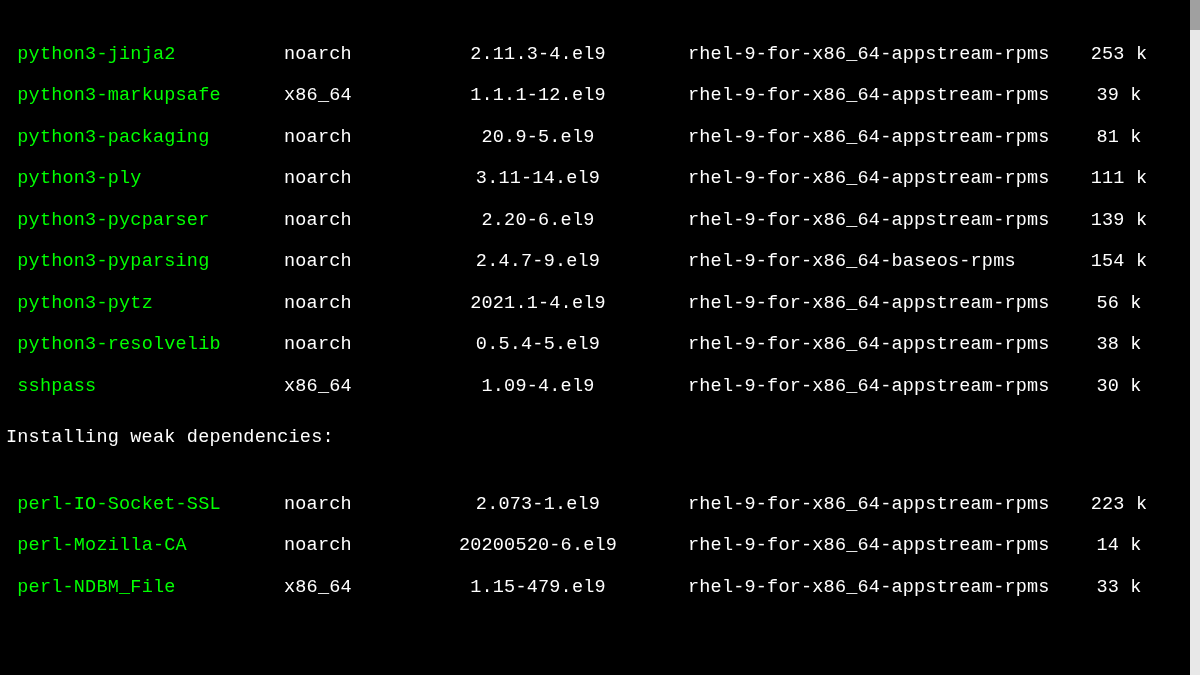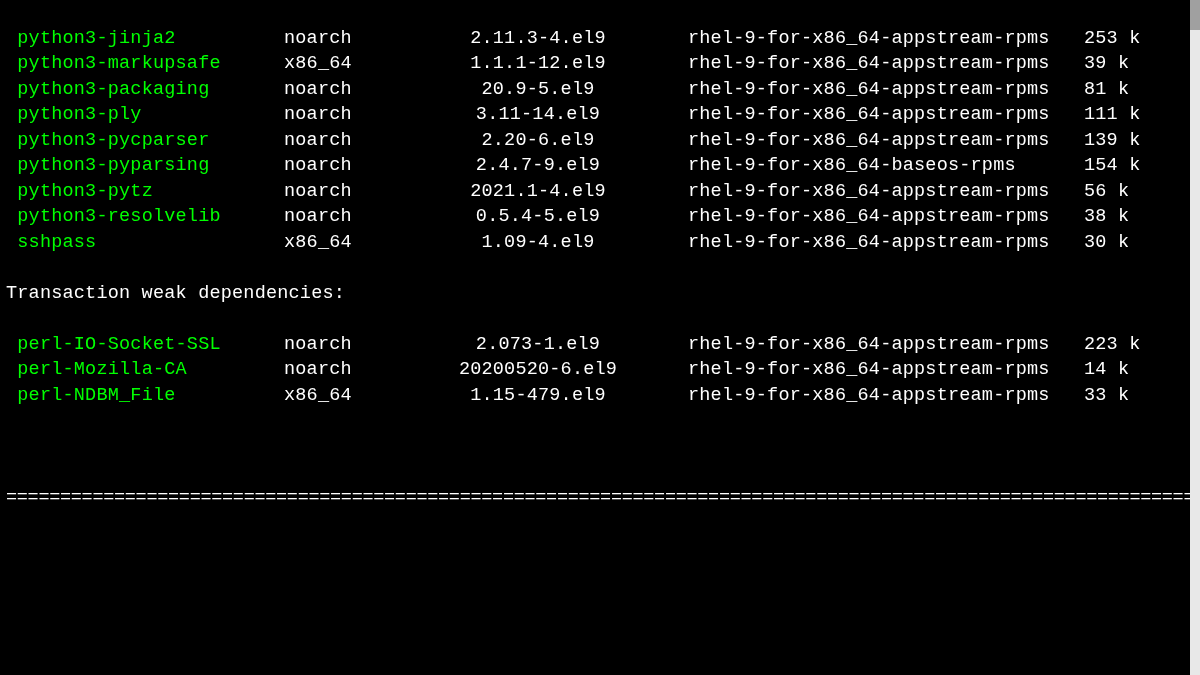--- a/index.html
+++ b/index.html
@@ -13,26 +13,26 @@
     height: 675px;
     overflow: hidden;
     position: relative;
     letter-spacing: 0.2px;
   }
   .terminal {
     padding: 0 6px;
     white-space: pre;
   }
   .pkg-name { color: #00ff00; }
-  .row { display: flex; }
+  .row { display: flex; margin-top: 16px; }
   .col-name { width: 278px; }
   .col-arch { width: 104px; }
   .col-version { width: 300px; text-align: center; }
   .col-repo { width: 396px; }
-  .col-size { width: 70px; text-align: left; }
+  .col-size { width: 70px; text-align: center; }
   .section-header { color: #fff; margin-left: -6px; padding-left: 6px;}
   .scrollbar {
     position: absolute;
     right: 0;
     top: 0;
     width: 10px;
     height: 675px;
     background: #e8e8e8;
   }
   .scrollbar-thumb {
@@ -43,21 +43,21 @@
     height: 30px;
     background: #a0a0a0;
   }
   .divider { letter-spacing: -0.3px; overflow: hidden; margin-left:-6px; padding-left:6px;}
 </style>
 </head>
 <body>
 
 <div class="terminal">
 <div id="pkg-list"><div class="row"><span class="col-name"> <span class="pkg-name">python3-jinja2</span></span><span class="col-arch">noarch</span><span class="col-version">2.11.3-4.el9</span><span class="col-repo">rhel-9-for-x86_64-appstream-rpms</span><span class="col-size">253 k</span></div><div class="row"><span class="col-name"> <span class="pkg-name">python3-markupsafe</span></span><span class="col-arch">x86_64</span><span class="col-version">1.1.1-12.el9</span><span class="col-repo">rhel-9-for-x86_64-appstream-rpms</span><span class="col-size">39 k</span></div><div class="row"><span class="col-name"> <span class="pkg-name">python3-packaging</span></span><span class="col-arch">noarch</span><span class="col-version">20.9-5.el9</span><span class="col-repo">rhel-9-for-x86_64-appstream-rpms</span><span class="col-size">81 k</span></div><div class="row"><span class="col-name"> <span class="pkg-name">python3-ply</span></span><span class="col-arch">noarch</span><span class="col-version">3.11-14.el9</span><span class="col-repo">rhel-9-for-x86_64-appstream-rpms</span><span class="col-size">111 k</span></div><div class="row"><span class="col-name"> <span class="pkg-name">python3-pycparser</span></span><span class="col-arch">noarch</span><span class="col-version">2.20-6.el9</span><span class="col-repo">rhel-9-for-x86_64-appstream-rpms</span><span class="col-size">139 k</span></div><div class="row"><span class="col-name"> <span class="pkg-name">python3-pyparsing</span></span><span class="col-arch">noarch</span><span class="col-version">2.4.7-9.el9</span><span class="col-repo">rhel-9-for-x86_64-baseos-rpms</span><span class="col-size">154 k</span></div><div class="row"><span class="col-name"> <span class="pkg-name">python3-pytz</span></span><span class="col-arch">noarch</span><span class="col-version">2021.1-4.el9</span><span class="col-repo">rhel-9-for-x86_64-appstream-rpms</span><span class="col-size">56 k</span></div><div class="row"><span class="col-name"> <span class="pkg-name">python3-resolvelib</span></span><span class="col-arch">noarch</span><span class="col-version">0.5.4-5.el9</span><span class="col-repo">rhel-9-for-x86_64-appstream-rpms</span><span class="col-size">38 k</span></div><div class="row"><span class="col-name"> <span class="pkg-name">sshpass</span></span><span class="col-arch">x86_64</span><span class="col-version">1.09-4.el9</span><span class="col-repo">rhel-9-for-x86_64-appstream-rpms</span><span class="col-size">30 k</span></div></div>
-<div class="section-header">Transaction weak dependencies:</div>
+<div class="section-header">Installing weak dependencies:</div>
 <div id="weak-list"><div class="row"><span class="col-name"> <span class="pkg-name">perl-IO-Socket-SSL</span></span><span class="col-arch">noarch</span><span class="col-version">2.073-1.el9</span><span class="col-repo">rhel-9-for-x86_64-appstream-rpms</span><span class="col-size">223 k</span></div><div class="row"><span class="col-name"> <span class="pkg-name">perl-Mozilla-CA</span></span><span class="col-arch">noarch</span><span class="col-version">20200520-6.el9</span><span class="col-repo">rhel-9-for-x86_64-appstream-rpms</span><span class="col-size">14 k</span></div><div class="row"><span class="col-name"> <span class="pkg-name">perl-NDBM_File</span></span><span class="col-arch">x86_64</span><span class="col-version">1.15-479.el9</span><span class="col-repo">rhel-9-for-x86_64-appstream-rpms</span><span class="col-size">33 k</span></div></div>
 <div> </div>
 <div class="divider">===============================================================================================================</div>
 <div> </div>
 
 
 
 
 
 

